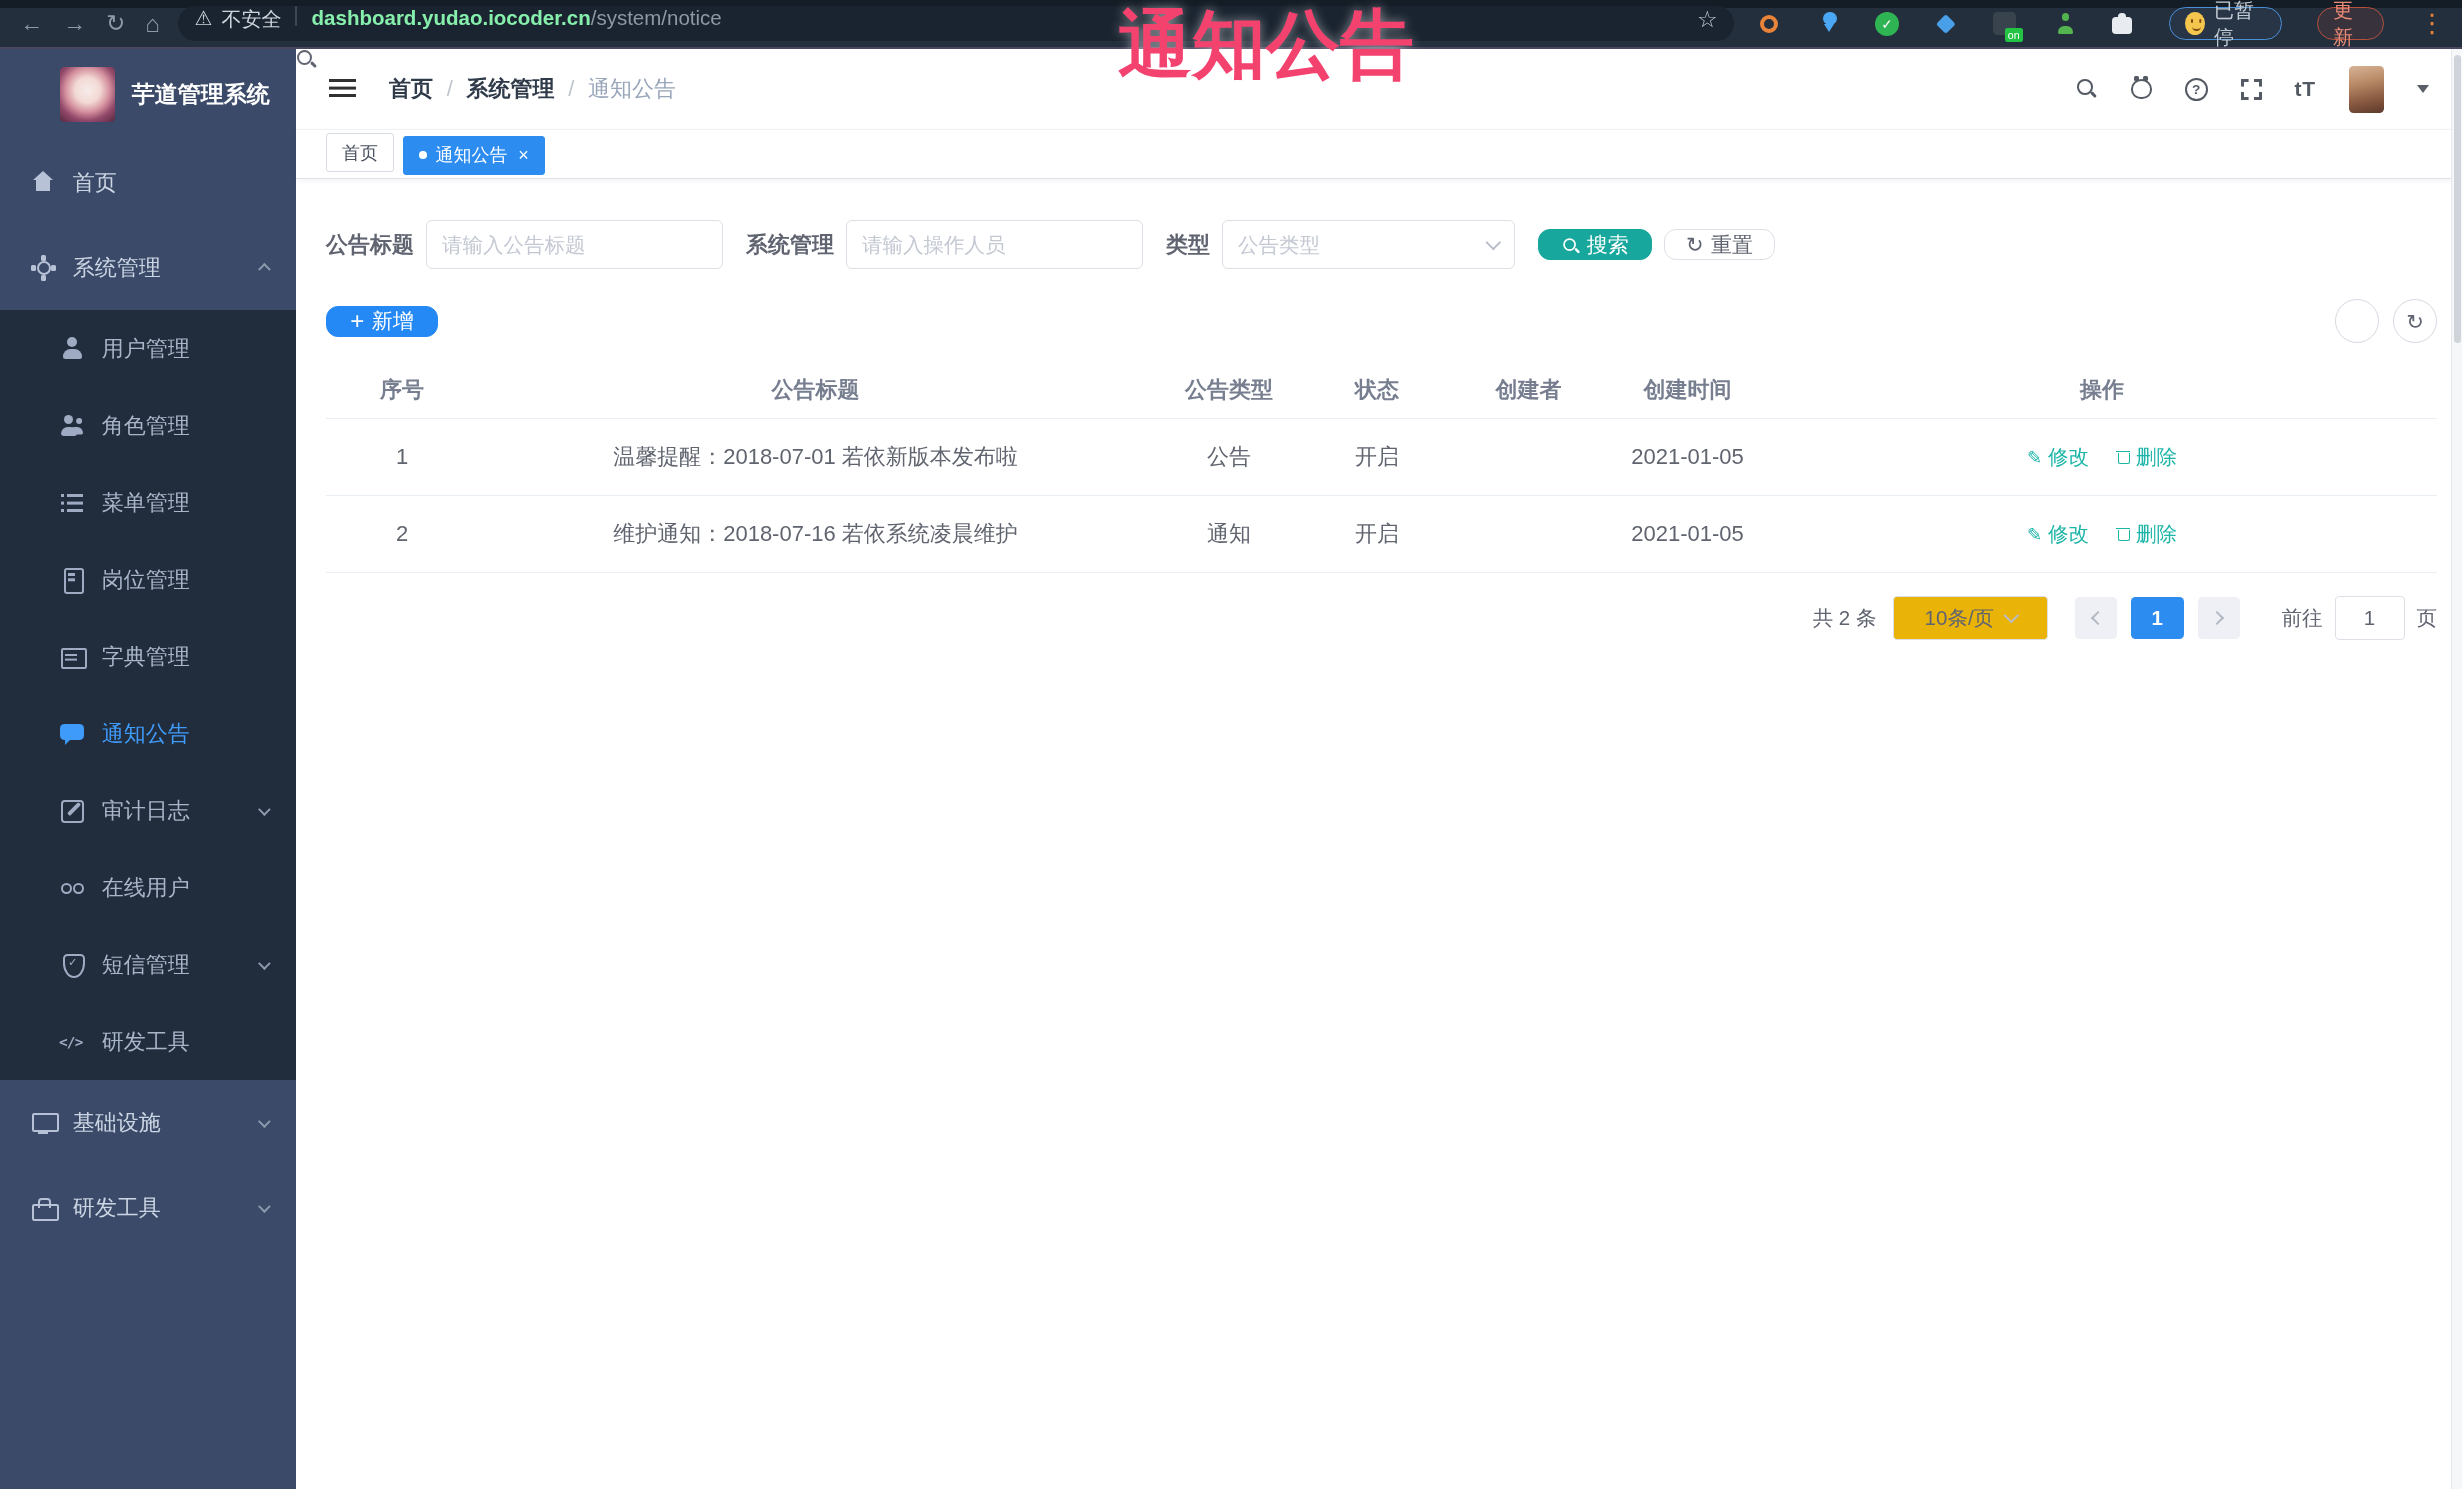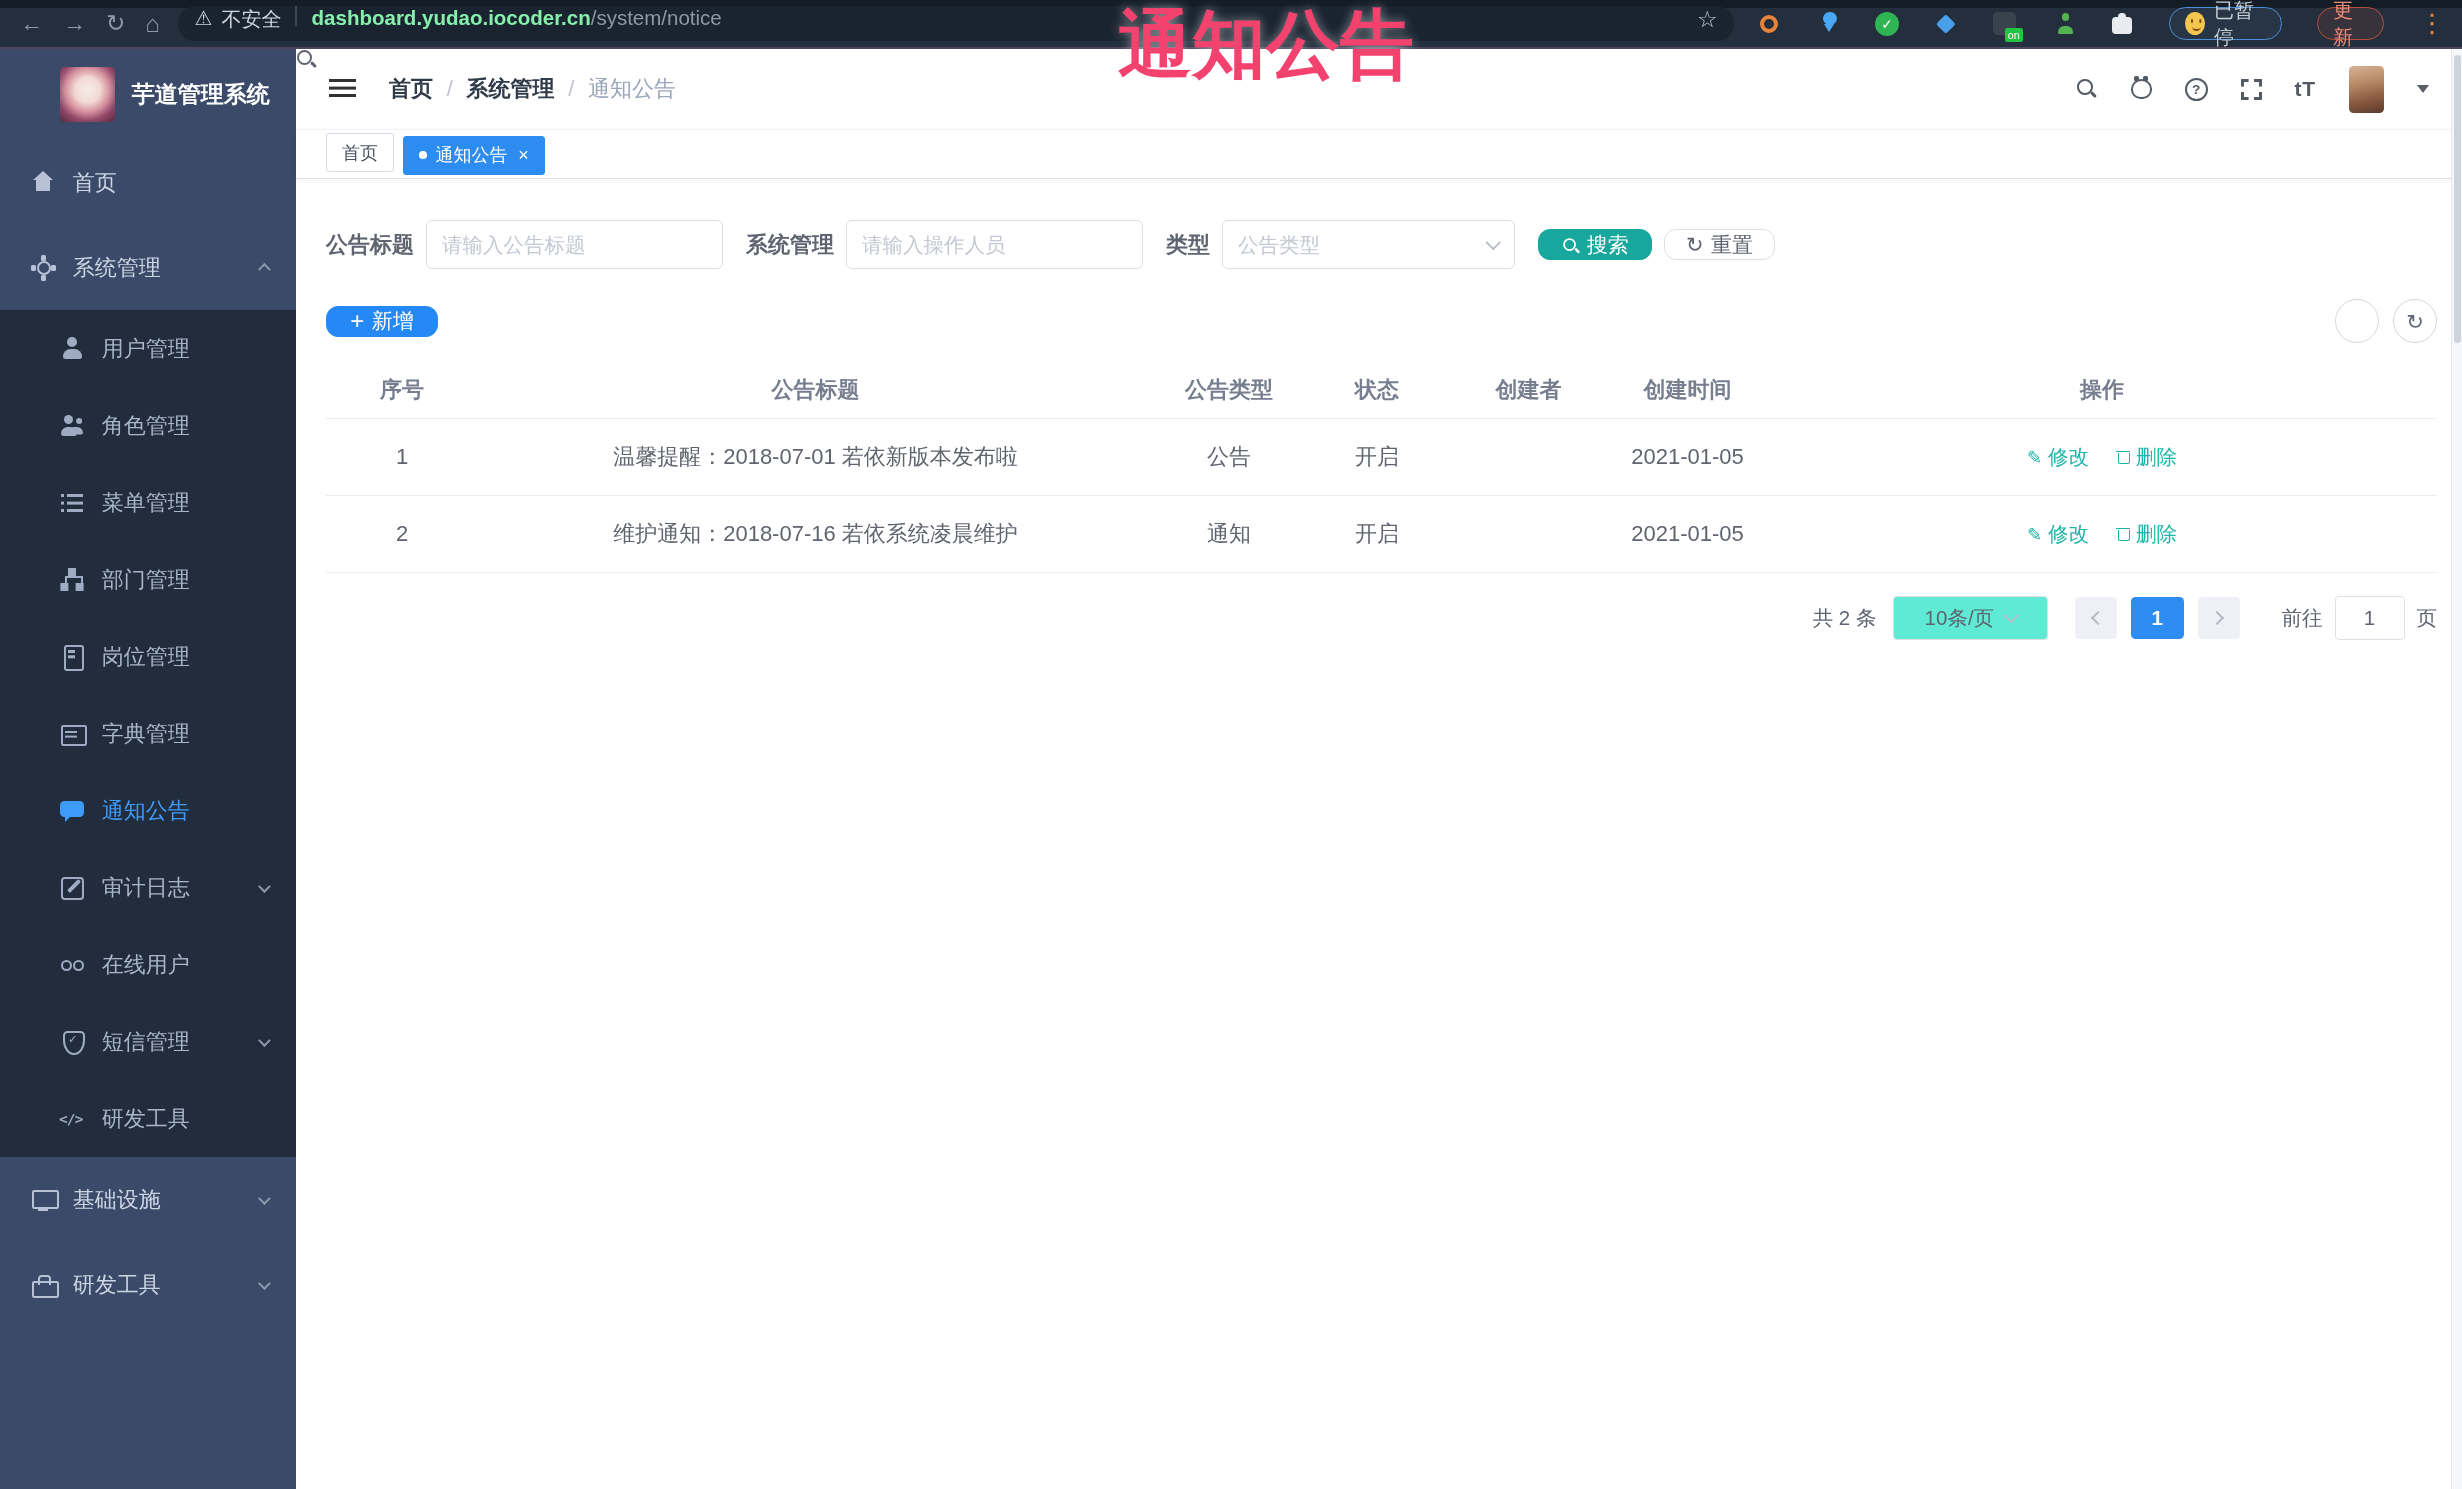--- a/index.html
+++ b/index.html
@@ -169,21 +169,21 @@
   .thead{height:58px;font-size:22px;font-weight:700;color:#767e8f;border-bottom:0.8px solid #e9edf4}
   .tr{height:77px;font-size:22px;color:#5f646e;border-bottom:0.8px solid #e9edf4}
   .action-link{color:#1db5a7;font-size:20.5px;display:inline-flex;align-items:center;gap:6px;margin:0 10.6px;cursor:pointer}
   .i-pen-sm::before{content:"\270E";font-size:18px;line-height:1}
   .ic-trash{width:13.7px;height:15px;position:relative;display:inline-block}
   .ic-trash::before{content:"";position:absolute;left:1.5px;top:3.8px;width:10px;height:10px;border:1.5px solid currentColor;border-top:none;border-radius:0 0 2.3px 2.3px}
   .ic-trash::after{content:"";position:absolute;left:0;top:1.5px;width:13.7px;height:1.5px;background:currentColor}
 
   .pagination{display:flex;align-items:center;justify-content:flex-end;margin-top:23px;font-size:20.5px;color:#5f6470}
   .pg-total{margin-right:16.7px;white-space:nowrap}
-  .pg-size{width:155px;height:44px;border:0.8px solid #dcdfe6;border-radius:4.6px;display:flex;align-items:center;justify-content:center;gap:12px;margin-right:27px;cursor:pointer;background:#5eead4}
+  .pg-size{width:155px;height:44px;border:0.8px solid #dcdfe6;border-radius:4.6px;display:flex;align-items:center;justify-content:center;gap:12px;margin-right:27px;cursor:pointer;background:#eab308}
   .pg-btn{width:42px;height:42px;background:#eef0f6;border-radius:4.6px;display:flex;align-items:center;justify-content:center;cursor:pointer}
   .pg-arrow{width:10px;height:10px;border-left:2.3px solid #b3b9c4;border-bottom:2.3px solid #b3b9c4}
   .pg-arrow.prev{transform:rotate(45deg);margin-left:3px}
   .pg-arrow.next{transform:rotate(225deg);margin-right:3px}
   .pg-page{width:53px;height:42px;background:#2d8cf0;color:#fff;border-radius:4.6px;display:flex;align-items:center;justify-content:center;margin:0 13.7px;font-weight:700;cursor:pointer}
   .pg-goto{margin-left:42px;white-space:nowrap}
   .pg-input{width:70px;height:44px;border:0.8px solid #dcdfe6;border-radius:4.6px;text-align:center;font-size:20.5px;color:#5f6470;margin:0 12px;outline:none;font-family:inherit}
 
   .vscroll{position:absolute;right:0;top:49px;width:10.6px;bottom:0;background:#f6f7f9;border-left:0.8px solid #e4e7ec;z-index:5}
   .vscroll .thumb{position:absolute;left:1.5px;right:1.5px;top:6px;height:288px;background:#cfd3da;border-radius:4.6px}
@@ -259,25 +259,20 @@
 
   </div>
         <div class="menu-item sub">
     <span class="mi i-users"></span>
     <span class="ml">角色管理</span>
 
   </div>
         <div class="menu-item sub">
     <span class="mi i-list"></span>
     <span class="ml">菜单管理</span>
-
-  </div>
-        <div class="menu-item sub">
-    <span class="mi i-org"></span>
-    <span class="ml">部门管理</span>
 
   </div>
         <div class="menu-item sub">
     <span class="mi i-badge"></span>
     <span class="ml">岗位管理</span>
 
   </div>
         <div class="menu-item sub">
     <span class="mi i-book"></span>
     <span class="ml">字典管理</span>

